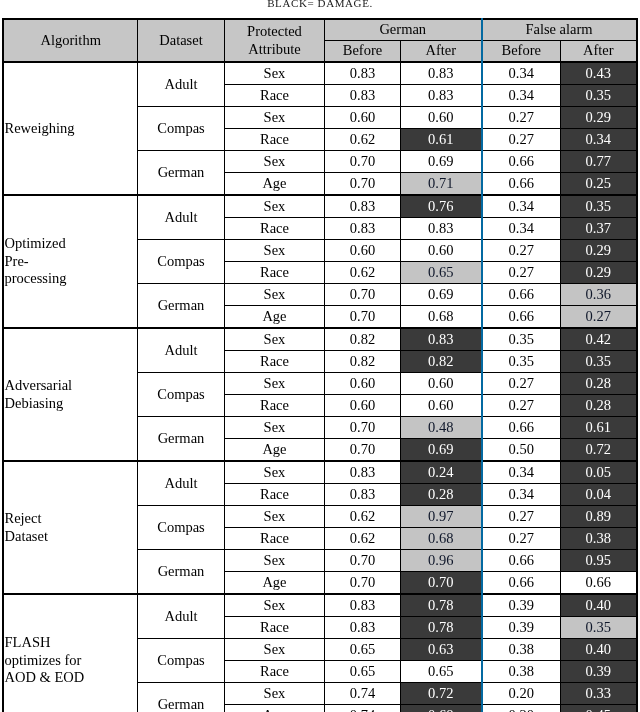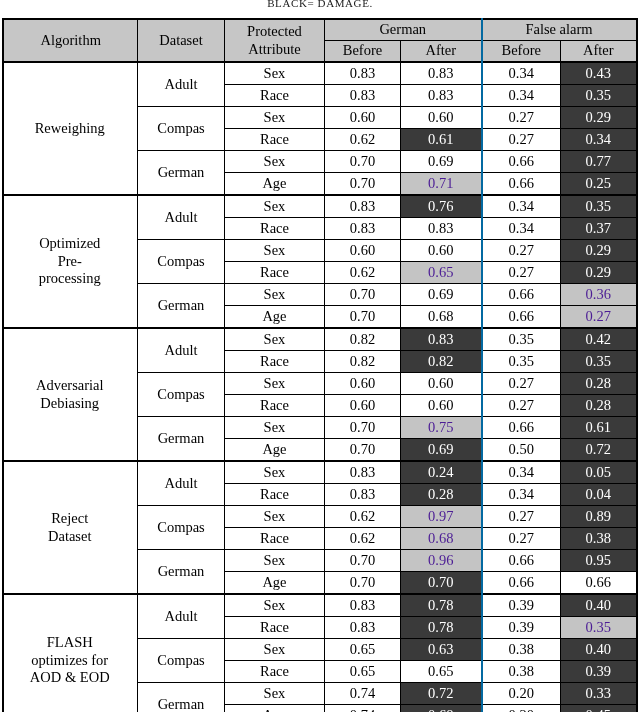--- a/index.html
+++ b/index.html
@@ -31,25 +31,25 @@
     text-align: center;
     vertical-align: middle;
     font-size: 14.5px;
     font-weight: normal;
     height: 21px;
     line-height: 1.2;
     overflow: hidden;
     white-space: nowrap;
   }
   thead th { background: #c6c6c6; height: 20px; }
-  td.alg { text-align: center; padding-left: 0; white-space: normal; }
+  td.alg { text-align: left; padding-left: 0; white-space: normal; }
   .fa-start { border-left: 2px solid #0369a1; }
   tr.group-start td { border-top: 2px solid #000; }
   .shade-dark { background: #3a3a3a; color: #ffffff; margin-top: 28px; }
-  .shade-light { background: #c4c4c4; color: #4c1d95; }
+  .shade-light { background: #c4c4c4; color: #0f172a; }
 </style>
 </head>
 <body>
 
 <div class="caption">BLACK= DAMAGE.</div>
 
 <table class="results">
   <colgroup>
     <col style="width:134px">
     <col style="width:87px">
@@ -198,21 +198,21 @@
         <td>Race</td>
         <td>0.60</td>
         <td>0.60</td>
         <td class="fa-start">0.27</td>
         <td class="shade-dark">0.28</td>
       </tr>
       <tr>
         <td rowspan="2">German</td>
         <td>Sex</td>
         <td>0.70</td>
-        <td class="shade-light">0.75</td>
+        <td class="shade-light">0.48</td>
         <td class="fa-start">0.66</td>
         <td class="shade-dark">0.61</td>
       </tr>
       <tr>
         <td>Age</td>
         <td>0.70</td>
         <td class="shade-dark">0.69</td>
         <td class="fa-start">0.50</td>
         <td class="shade-dark">0.72</td>
       </tr>

